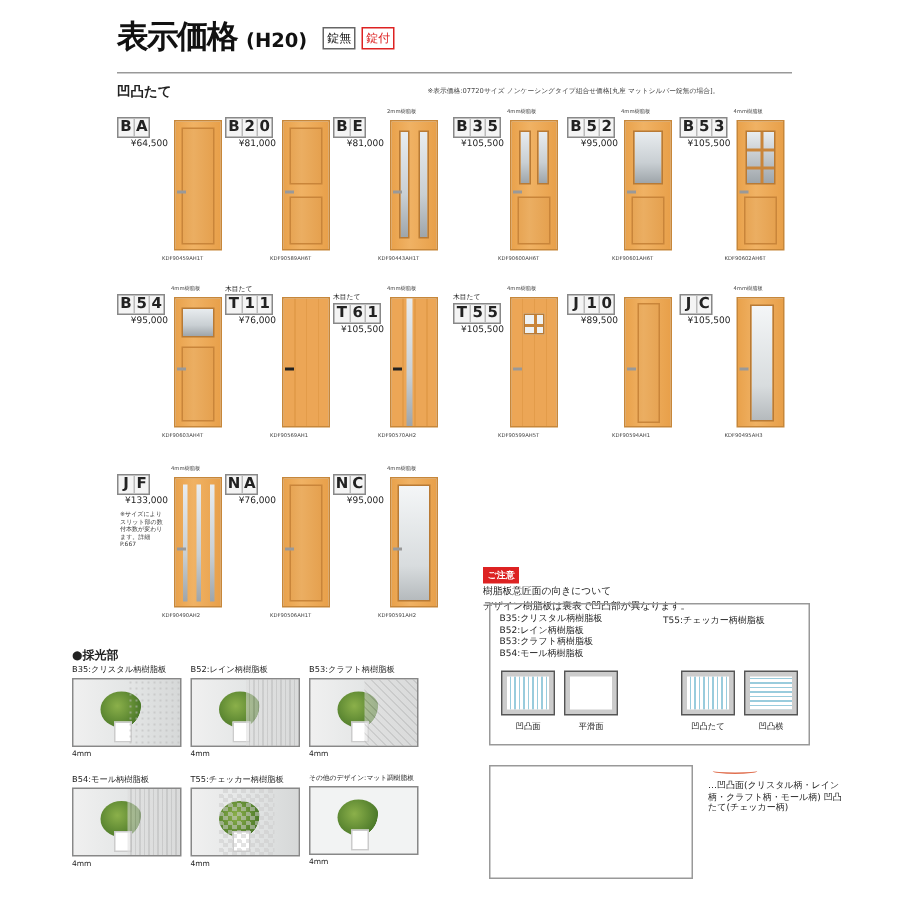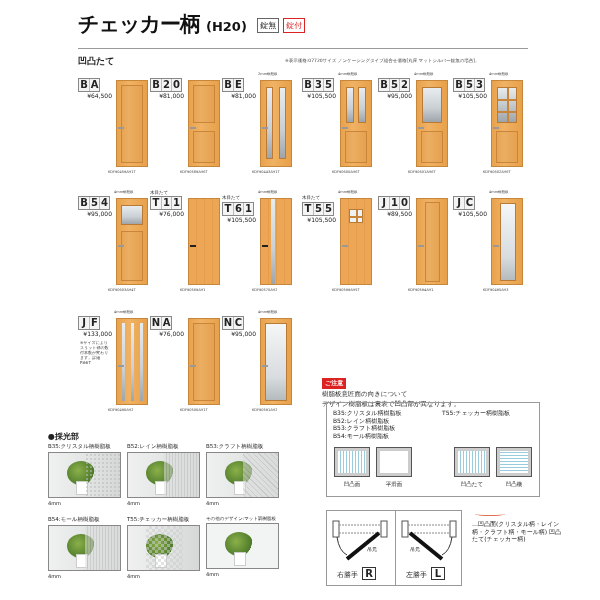--- a/index.html
+++ b/index.html
@@ -54,21 +54,21 @@
   .photo { margin-top: 2px; width: 73px; height: 46px; border: 1px solid #888; background: linear-gradient(90deg,#f0f0f0,#e4e6e6 50%,#d6d8d8); position: relative; overflow: hidden; }
   .plant { position: absolute; left: 18px; top: 8px; width: 28px; height: 24px; border-radius: 50%; background: radial-gradient(circle at 40% 40%,#8bb04a,#4d7a2a 70%,transparent 72%); }
   .vase { position: absolute; left: 27px; top: 28px; width: 12px; height: 14px; background: #fff; border: 1px solid #ccc; }
   .tex { position: absolute; left: 36px; top: 0; width: 37px; height: 46px; opacity: .55; background: repeating-linear-gradient(90deg,#ddd 0 2px,#bbb 2px 3px); }
   .thick { font-size: 5px; margin-top: 2px; }
 </style>
 </head>
 <body>
 
 <div class="abs title">
-  <span>チェッカー柄</span><span class="sub">(H20)</span>
+  <span>表示価格</span><span class="sub">(H20)</span>
   <span class="tag">錠無</span><span class="tag red">錠付</span>
 </div>
 <div class="abs rule"></div>
 <div class="abs design">凹凸たて</div>
 <div class="abs note">※表示価格:07720サイズ ノンケーシングタイプ組合せ価格[丸座 マットシルバー錠無の場合]。</div>
 
 <div class="cell" style="left:78px;top:72px">
   <div class="code">
       <span>B</span>
       <span>A</span>
@@ -299,44 +299,20 @@
   <div class="sample" style="left:50px"></div>
   <div class="sample v" style="left:128px"></div>
   <div class="sample h" style="left:170px"></div>
   <div class="sample-label" style="left:5px">凹凸面</div>
   <div class="sample-label" style="left:47px">平滑面</div>
   <div class="sample-label" style="left:125px">凹凸たて</div>
   <div class="sample-label" style="left:167px">凹凸横</div>
 </div>
 
 <div class="abs hinge-box">
-  <div class="hinge-half" style="left:0">
-    <svg width="68" height="55">
-      <rect x="6" y="10" width="6" height="16" fill="#fff" stroke="#555"></rect>
-      <rect x="54" y="10" width="6" height="16" fill="#fff" stroke="#555"></rect>
-      <line x1="12" y1="14" x2="54" y2="14" stroke="#888" stroke-dasharray="2,1"></line>
-      <line x1="12" y1="22" x2="54" y2="22" stroke="#888" stroke-dasharray="2,1"></line>
-      <line x1="52" y1="22" x2="20" y2="48" stroke="#111" stroke-width="4"></line>
-      <path d="M10 26 Q12 40 20 44" fill="none" stroke="#333"></path>
-      <text x="40" y="40" font-size="5">吊元</text>
-    </svg>
-    <div class="hinge-label"><span>右勝手</span><span class="hinge-letter">R</span></div>
-  </div>
-  <div class="hinge-half right">
-    <svg width="68" height="55">
-      <rect x="6" y="10" width="6" height="16" fill="#fff" stroke="#555"></rect>
-      <rect x="54" y="10" width="6" height="16" fill="#fff" stroke="#555"></rect>
-      <line x1="12" y1="14" x2="54" y2="14" stroke="#888" stroke-dasharray="2,1"></line>
-      <line x1="12" y1="22" x2="54" y2="22" stroke="#888" stroke-dasharray="2,1"></line>
-      <line x1="14" y1="22" x2="46" y2="48" stroke="#111" stroke-width="4"></line>
-      <path d="M56 26 Q54 40 46 44" fill="none" stroke="#333"></path>
-      <text x="14" y="40" font-size="5">吊元</text>
-    </svg>
-    <div class="hinge-label"><span>左勝手</span><span class="hinge-letter">L</span></div>
-  </div>
 </div>
 <div class="abs wavy"></div>
 <div class="abs hinge-note">…凹凸面(クリスタル柄・レイン柄・クラフト柄・モール柄) 凹凸たて(チェッカー柄)</div>
 
 <div class="abs light-head">●採光部</div>
 <div class="photo-cell" style="left:48px;top:443px">
   <div class="photo-title">B35:クリスタル柄樹脂板</div>
   <div class="photo">
       <div class="plant"></div>
       <div class="vase"></div>

